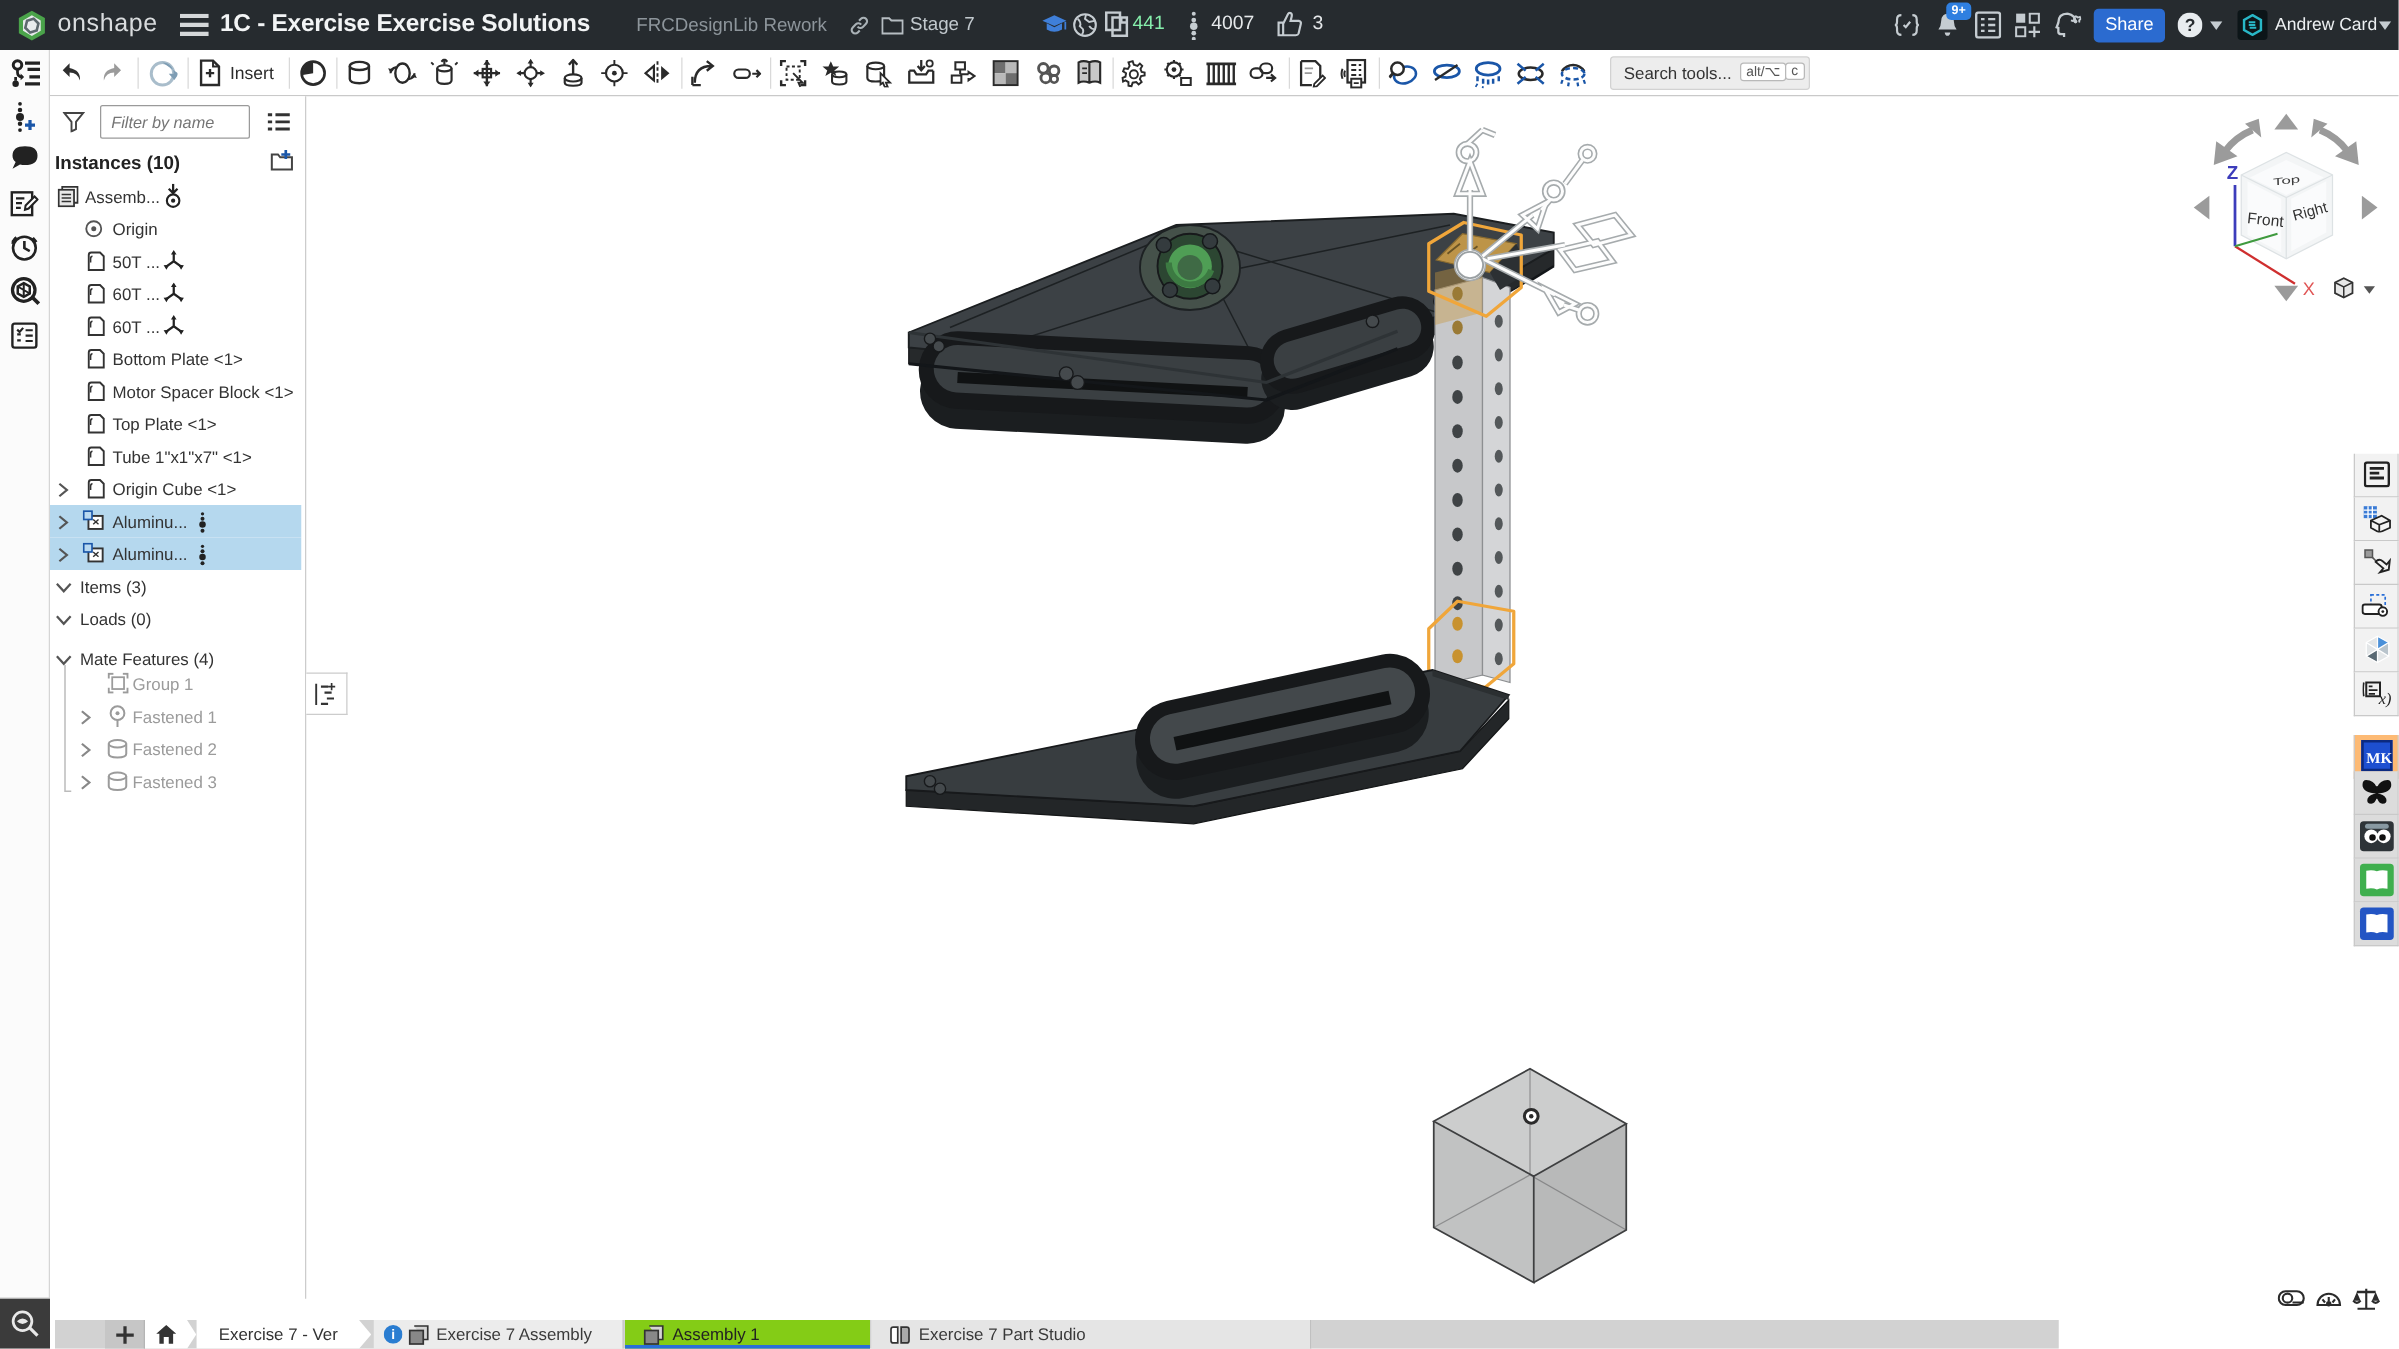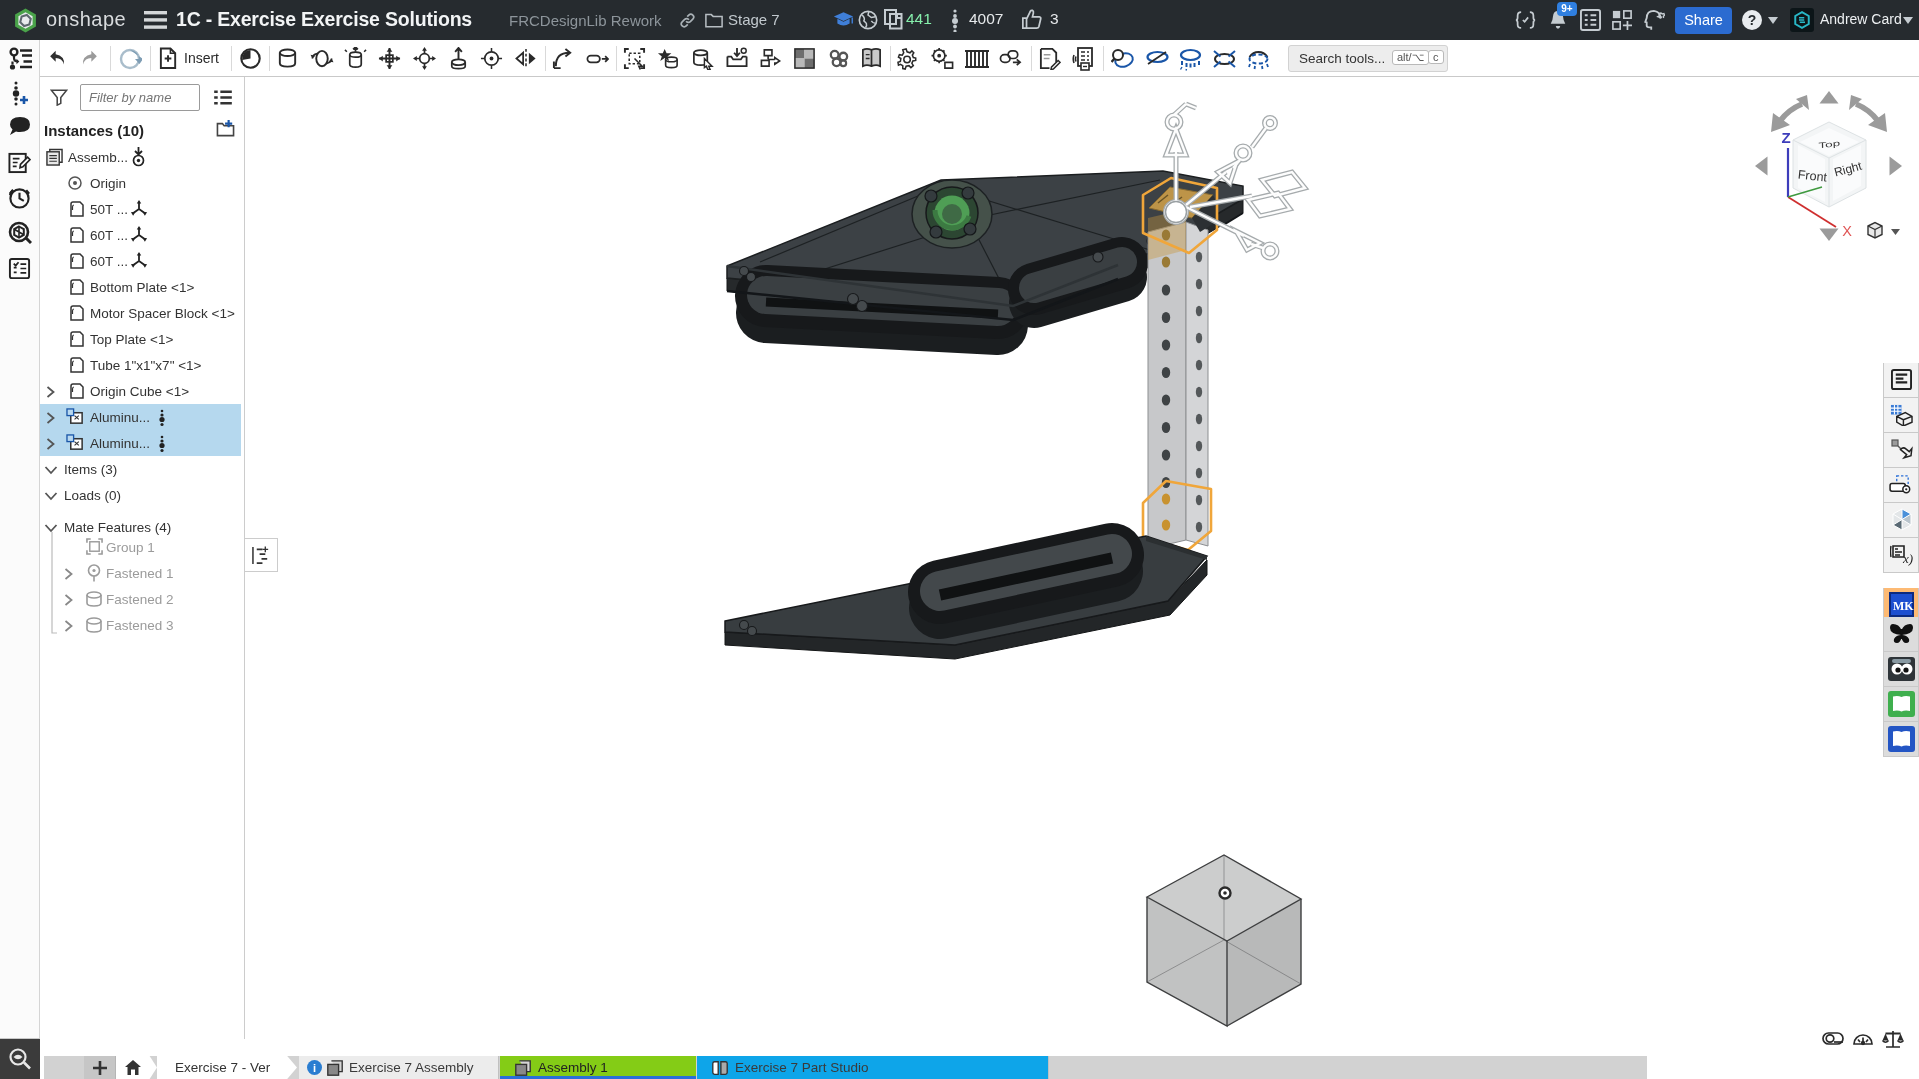--- a/index.html
+++ b/index.html
@@ -762,21 +762,21 @@
         </svg>
       <span style="position:absolute;left:50px;top:4px;font-size:13.5px;color:#3a3a3a">Exercise 7 Assembly</span>
     </div>
     <div class="abs" style="left:456px;top:0;width:196px;height:23px;background:#84cc16;border-bottom:3px solid #2a6fd8">
       <svg style="position:absolute;left:14px;top:3px" width="18" height="18" viewBox="0 0 20 20">
           <path d="M6 2 L18 2 L18 14 L14 14" fill="#d5d5d5" stroke="#333" stroke-width="1.5"></path>
           <rect x="2" y="6" width="12" height="12" fill="#888" stroke="#333" stroke-width="1.5"></rect>
         </svg>
       <span style="position:absolute;left:38px;top:4px;font-size:13.5px;color:#222">Assembly 1</span>
     </div>
-    <div class="abs" style="left:653px;top:0;width:352px;height:23px;background:#0ea5e9;border-right:1px solid #c0c0c0">
+    <div class="abs" style="left:653px;top:0;width:352px;height:23px;background:#e5e5e5;border-right:1px solid #c0c0c0">
       <svg style="position:absolute;left:14px;top:3px" width="18" height="18" viewBox="0 0 20 20">
           <path d="M4 3 Q2 3 2 5 L2 15 Q2 17 4 17 L8 17 L8 3 Z" fill="#fff" stroke="#333" stroke-width="1.5"></path>
           <path d="M11 3 L16 3 Q18 3 18 5 L18 15 Q18 17 16 17 L11 17 Z" fill="#aaa" stroke="#333" stroke-width="1.5"></path>
         </svg>
       <span style="position:absolute;left:38px;top:4px;font-size:13.5px;color:#3a3a3a">Exercise 7 Part Studio</span>
     </div>
   </div>
   <div class="abs" style="left:0;top:1039px;width:40px;height:40px;background:#3b3b3b;z-index:7">
     <svg style="position:absolute;left:8px;top:9px" width="24" height="22" viewBox="0 0 24 22">
         <circle cx="10" cy="9" r="7.5" fill="none" stroke="#e8e8e8" stroke-width="2.2"></circle>

